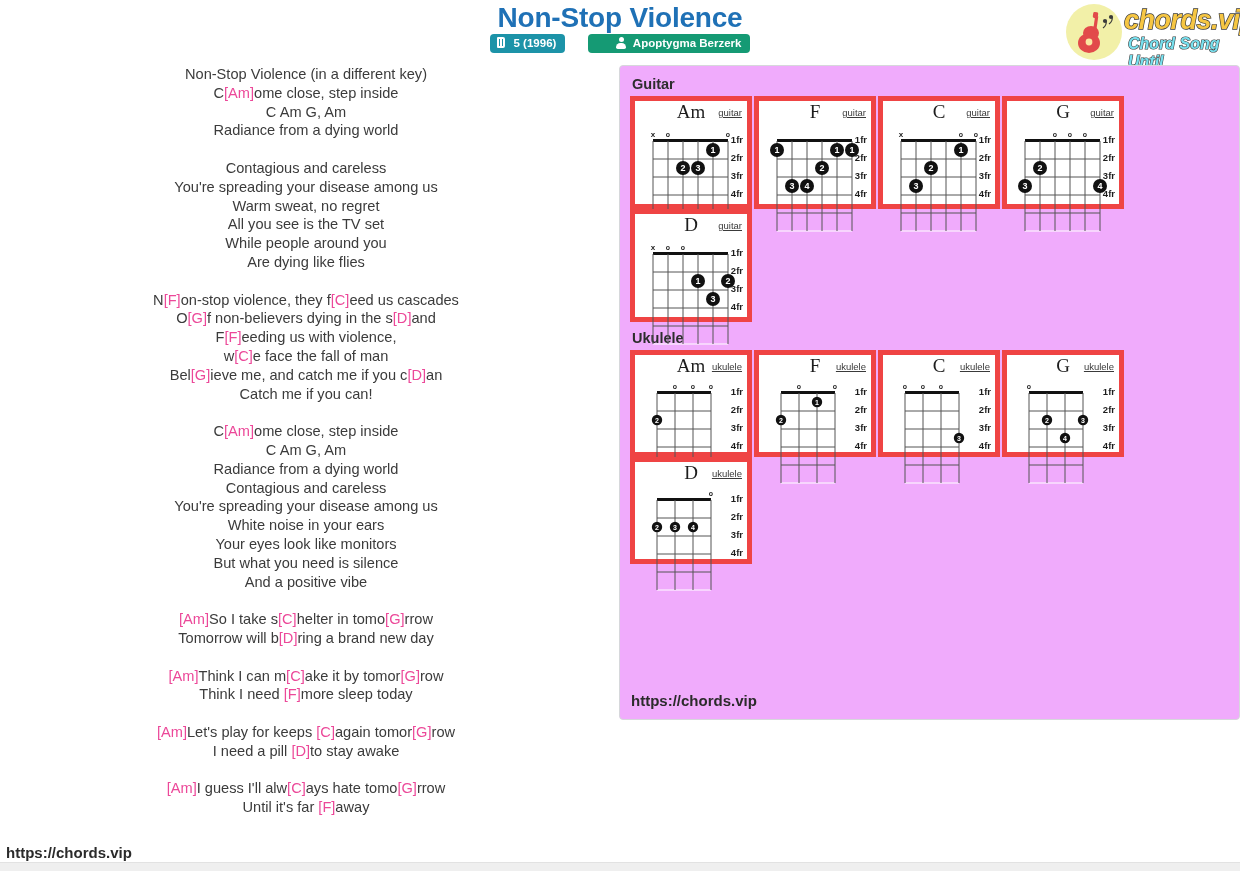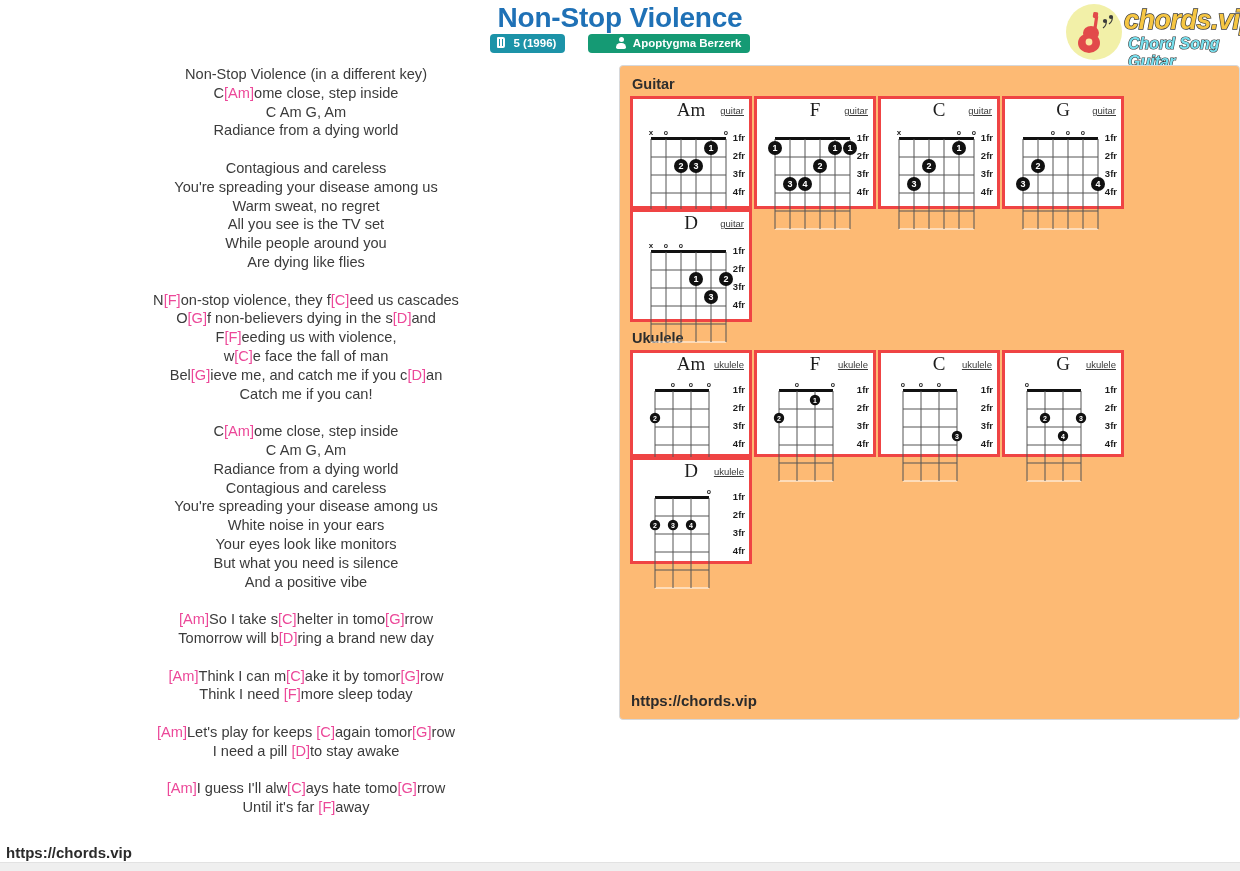--- a/index.html
+++ b/index.html
@@ -174,21 +174,21 @@
     color: #2b2b2b;
   }
 
   
   .panel {
     position: absolute;
     left: 619px;
     top: 3px;
     width: 621px;
     height: 655px;
-    background: #fdba74;
+    background: #f0abfc;
     border: 1px solid #d6d8db;
     border-radius: 4px;
     padding: 10px 10px 8px 10px;
   }
   .panel-heading {
     font-size: 14.5px;
     font-weight: bold;
     color: #2d2d2d;
     margin: 0 0 4px 2px;
   }
@@ -196,21 +196,21 @@
 
   .chord-row {
     display: flex;
     flex-wrap: wrap;
     gap: 0;
   }
   .chord-card {
     width: 122px;
     height: 113px;
     background: #fff;
-    border: 3px solid #ef4444;
+    border: 5px solid #ef4444;
     margin-right: 2px;
     position: relative;
     padding-top: 19px;
   }
   .chord-card.uke { height: 107px; }
 
   .cc-name {
     position: absolute;
     top: 1px;
     left: 0;
@@ -293,21 +293,21 @@
         <ellipse cx="17" cy="23" rx="8" ry="7" fill="#e24a4a"></ellipse>
         <circle cx="15" cy="32" r="3.4" fill="#fbe8a0"></circle>
         <rect x="20" y="6" width="3.2" height="16" fill="#e24a4a" transform="rotate(8 21 14)"></rect>
         <rect x="19" y="2" width="5" height="6" rx="1.4" fill="#e24a4a" transform="rotate(8 21 5)"></rect>
         <path d="M29 18 q4 -3 3 -7" stroke="#3a3a3a" stroke-width="1.2" fill="none"></path>
         <circle cx="31" cy="11" r="2.1" fill="#3a3a3a"></circle>
         <path d="M35 14 q4 -3 3 -7" stroke="#3a3a3a" stroke-width="1.2" fill="none"></path>
         <circle cx="37" cy="7" r="2.1" fill="#3a3a3a"></circle>
       </svg>
       <div class="logo-name">chords.vip</div>
-      <div class="logo-tag">Chord Song Guitar</div>
+      <div class="logo-tag">Chord Song Until</div>
     </div>
   </div>
 
   <div class="content">
 
     <div class="lyrics" id="lyrics"><div><span>Non-Stop Violence (in a different key)</span></div><div><span>C</span><span class="ch">[Am]</span><span>ome close, step inside</span></div><div><span>C Am G, Am</span></div><div><span>Radiance from a dying world</span></div><div>&nbsp;</div><div><span>Contagious and careless</span></div><div><span>You're spreading your disease among us</span></div><div><span>Warm sweat, no regret</span></div><div><span>All you see is the TV set</span></div><div><span>While people around you</span></div><div><span>Are dying like flies</span></div><div>&nbsp;</div><div><span>N</span><span class="ch">[F]</span><span>on-stop violence, they f</span><span class="ch">[C]</span><span>eed us cascades</span></div><div><span>O</span><span class="ch">[G]</span><span>f non-believers dying in the s</span><span class="ch">[D]</span><span>and</span></div><div><span>F</span><span class="ch">[F]</span><span>eeding us with violence,</span></div><div><span>w</span><span class="ch">[C]</span><span>e face the fall of man</span></div><div><span>Bel</span><span class="ch">[G]</span><span>ieve me, and catch me if you c</span><span class="ch">[D]</span><span>an</span></div><div><span>Catch me if you can!</span></div><div>&nbsp;</div><div><span>C</span><span class="ch">[Am]</span><span>ome close, step inside</span></div><div><span>C Am G, Am</span></div><div><span>Radiance from a dying world</span></div><div><span>Contagious and careless</span></div><div><span>You're spreading your disease among us</span></div><div><span>White noise in your ears</span></div><div><span>Your eyes look like monitors</span></div><div><span>But what you need is silence</span></div><div><span>And a positive vibe</span></div><div>&nbsp;</div><div><span class="ch">[Am]</span><span>So I take s</span><span class="ch">[C]</span><span>helter in tomo</span><span class="ch">[G]</span><span>rrow</span></div><div><span>Tomorrow will b</span><span class="ch">[D]</span><span>ring a brand new day</span></div><div>&nbsp;</div><div><span class="ch">[Am]</span><span>Think I can m</span><span class="ch">[C]</span><span>ake it by tomor</span><span class="ch">[G]</span><span>row</span></div><div><span>Think I need </span><span class="ch">[F]</span><span>more sleep today</span></div><div>&nbsp;</div><div><span class="ch">[Am]</span><span>Let's play for keeps </span><span class="ch">[C]</span><span>again tomor</span><span class="ch">[G]</span><span>row</span></div><div><span>I need a pill </span><span class="ch">[D]</span><span>to stay awake</span></div><div>&nbsp;</div><div><span class="ch">[Am]</span><span>I guess I'll alw</span><span class="ch">[C]</span><span>ays hate tomo</span><span class="ch">[G]</span><span>rrow</span></div><div><span>Until it's far </span><span class="ch">[F]</span><span>away</span></div></div>
 
     <div class="site-link-left">https://chords.vip</div>
 
     <div class="panel">

